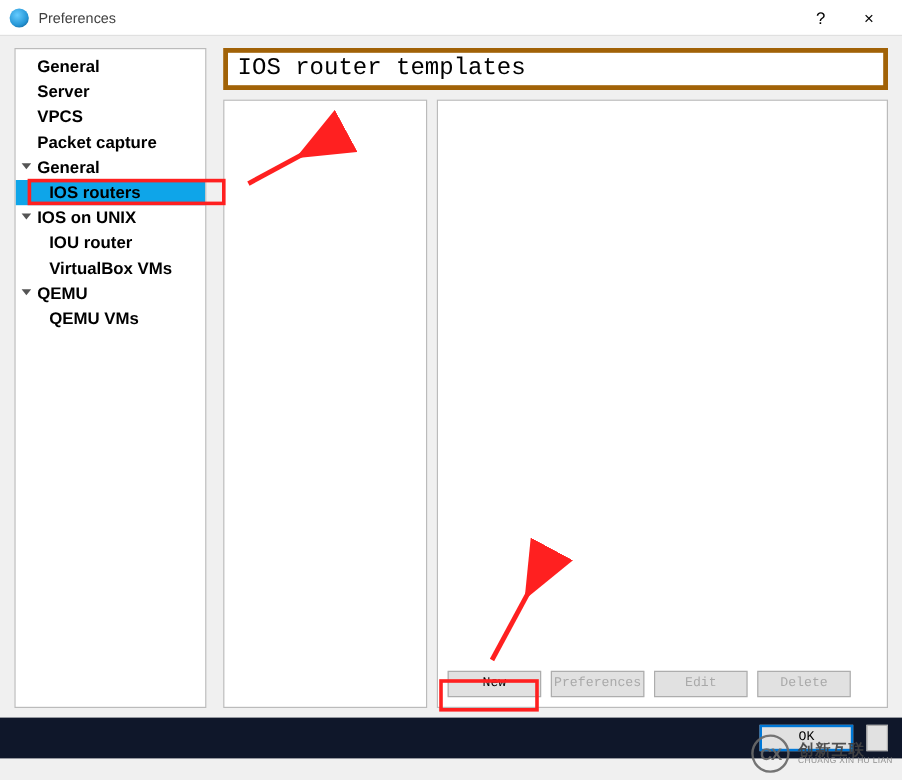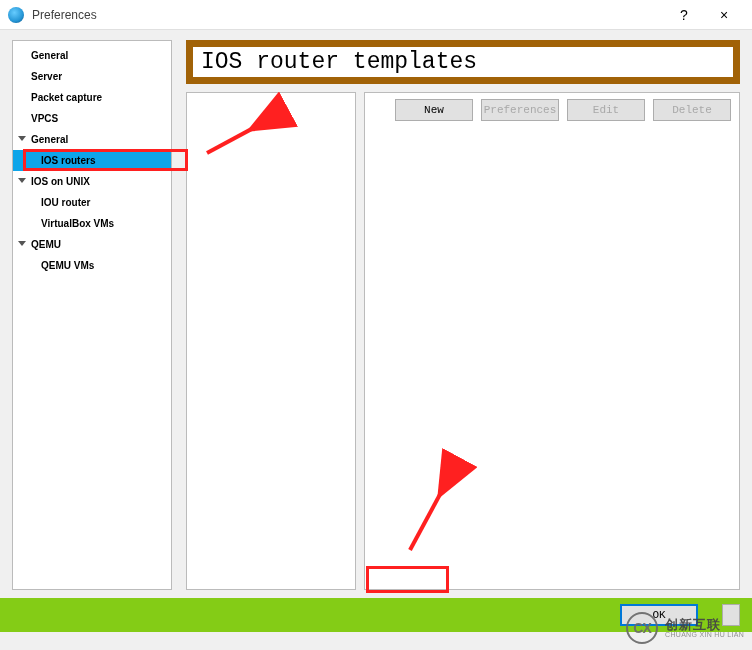--- a/index.html
+++ b/index.html
@@ -44,21 +44,21 @@
     background: #f0f0f0;
   }
   .sidebar {
     width: 160px;
     border: 1px solid #bbb;
     background: #fff;
     overflow: hidden;
     padding-top: 4px;
   }
   .tree-item {
-    font-size: 10px;
+    font-size: 14px;
     font-weight: bold;
     color: #000;
     line-height: 21px;
     padding: 0 6px 0 18px;
     cursor: pointer;
     white-space: nowrap;
     position: relative;
   }
   .tree-item.child { padding-left: 28px; }
   .tree-item.expandable::before {
@@ -80,38 +80,38 @@
     border: 3px solid #ff2020;
     pointer-events: none;
   }
   .mainpane {
     flex: 1;
     margin-left: 14px;
     display: flex;
     flex-direction: column;
   }
   .page-title-box {
-    border: 7px solid #a16207;
+    border: 4px solid #a16207;
     background: #fff;
     font-family: "Courier New", monospace;
-    font-size: 23px;
+    font-size: 20px;
     padding: 2px 8px;
     margin-bottom: 8px;
   }
   .panes-row {
     display: flex;
     flex: 1;
     gap: 8px;
   }
   .listpane, .detailpane {
     border: 1px solid #bbb;
     background: #fff;
   }
   .listpane { width: 170px; }
-  .detailpane { flex: 1; display: flex; flex-direction: row; }
+  .detailpane { flex: 1; display: flex; flex-direction: column; }
   .detailpane-inner { flex: 1; }
   .btnrow {
     display: flex;
     gap: 8px;
     padding: 6px 8px 8px 8px;
     justify-content: flex-start;
   }
   .flatbtn {
     width: 78px;
     height: 22px;
@@ -124,22 +124,22 @@
     justify-content: center;
     cursor: pointer;
     color: #000;
   }
   .flatbtn.disabled { color: #a9a9a9; cursor: default; }
   .bottomrow {
     display: flex;
     justify-content: flex-end;
     align-items: center;
     padding: 6px 12px;
-    gap: 24px;
-    background: #84cc16;
+    gap: 11px;
+    background: #0f172a;
   }
   .okbtn {
     width: 78px;
     height: 22px;
     background: #e1e1e1;
     border: 2px solid #0078d7;
     font-family: "Courier New", monospace;
     font-size: 11px;
     display: flex;
     align-items: center;
@@ -195,22 +195,22 @@
   <div class="title">Preferences</div>
   <div class="winbtn">?</div>
   <div class="winbtn">×</div>
 </div>
 
 <div class="content">
 
   <div class="sidebar" id="sidebar">
       <div class="tree-item">General</div>
       <div class="tree-item">Server</div>
+      <div class="tree-item">VPCS</div>
       <div class="tree-item">Packet capture</div>
-      <div class="tree-item">VPCS</div>
       <div class="tree-item expandable">General</div>
       <div class="tree-item child selected">IOS routers</div>
       <div class="tree-item expandable">IOS on UNIX</div>
       <div class="tree-item child">IOU router</div>
       <div class="tree-item child">VirtualBox VMs</div>
       <div class="tree-item expandable">QEMU</div>
       <div class="tree-item child">QEMU VMs</div>
     </div>
 
   <div class="mainpane">

